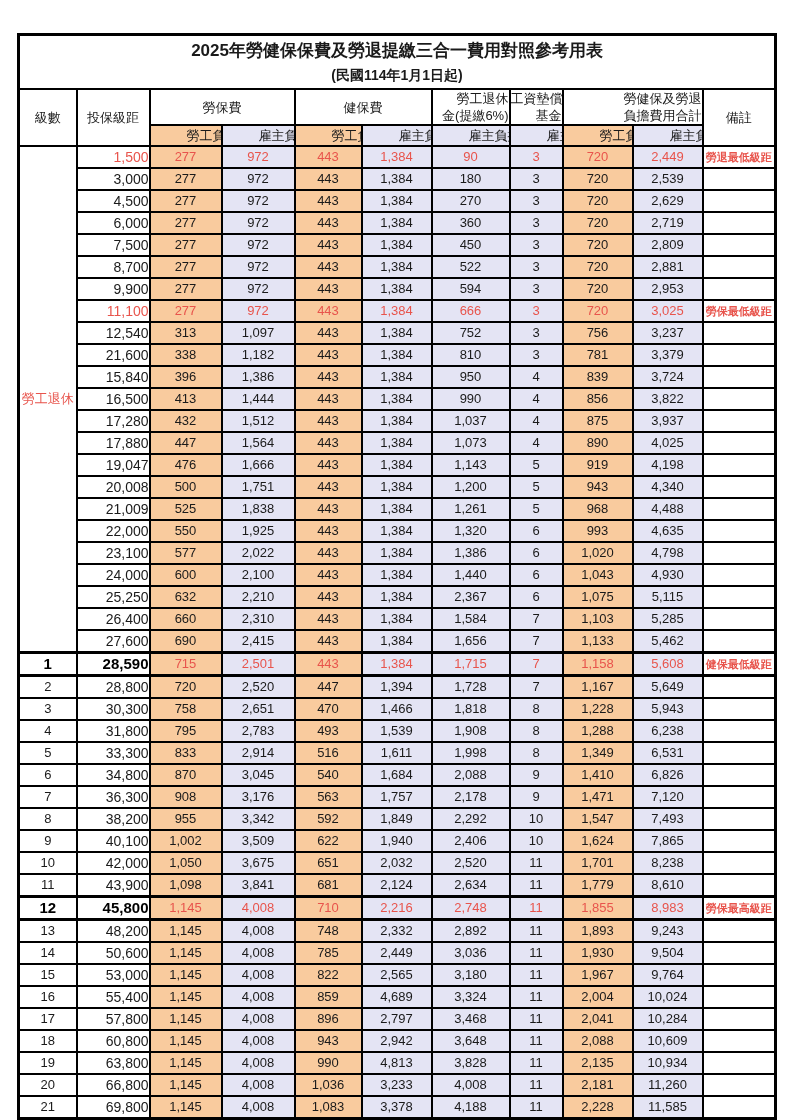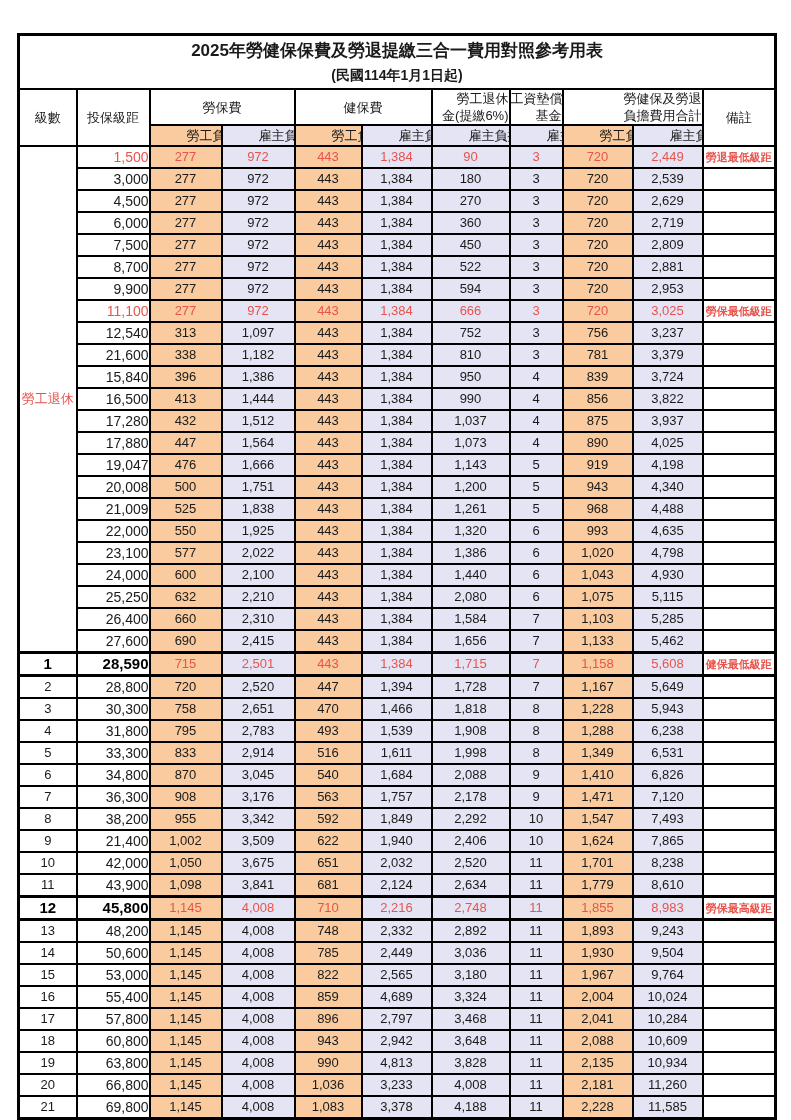--- a/index.html
+++ b/index.html
@@ -329,21 +329,21 @@
           <td class="emp">1,043</td>
           <td class="er">4,930</td>
           <td class="remark-cell"></td>
         </tr>
         <tr>
           <td class="bracket-cell">25,250</td>
           <td class="emp">632</td>
           <td class="er">2,210</td>
           <td class="emp">443</td>
           <td class="er">1,384</td>
-          <td class="er">2,080</td>
+          <td class="er">2,367</td>
           <td class="er">6</td>
           <td class="emp">1,075</td>
           <td class="er">5,115</td>
           <td class="remark-cell"></td>
         </tr>
         <tr>
           <td class="bracket-cell">26,400</td>
           <td class="emp">660</td>
           <td class="er">2,310</td>
           <td class="emp">443</td>
@@ -465,21 +465,21 @@
           <td class="emp">592</td>
           <td class="er">1,849</td>
           <td class="er">2,292</td>
           <td class="er">10</td>
           <td class="emp">1,547</td>
           <td class="er">7,493</td>
           <td class="remark-cell"></td>
         </tr>
         <tr>
           <td class="level-cell">9</td>
-          <td class="bracket-cell">21,400</td>
+          <td class="bracket-cell">40,100</td>
           <td class="emp">1,002</td>
           <td class="er">3,509</td>
           <td class="emp">622</td>
           <td class="er">1,940</td>
           <td class="er">2,406</td>
           <td class="er">10</td>
           <td class="emp">1,624</td>
           <td class="er">7,865</td>
           <td class="remark-cell"></td>
         </tr>

